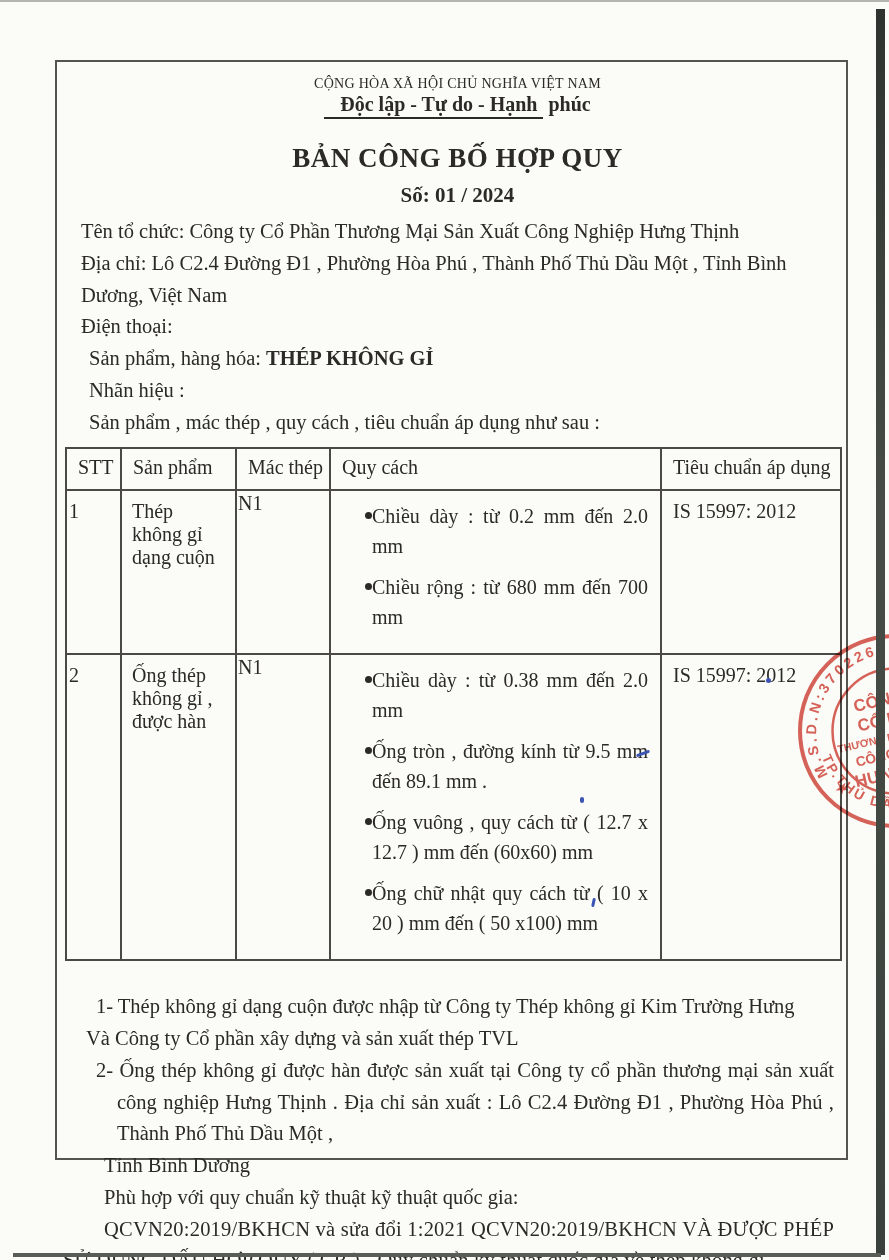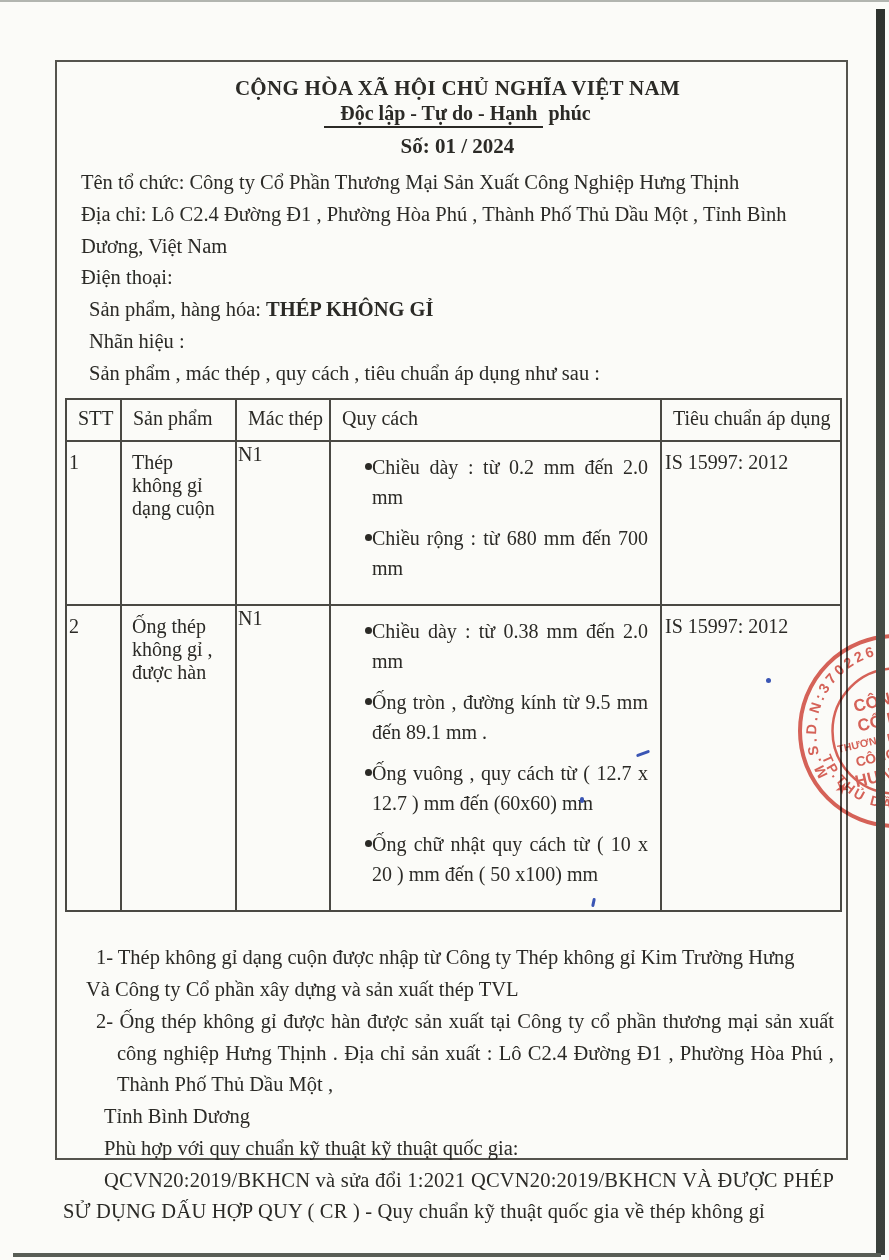--- a/index.html
+++ b/index.html
@@ -14,21 +14,21 @@
   .edge-right{position:absolute;right:4px;top:9px;width:9px;height:1246px;background:linear-gradient(180deg,#2e332f,#474d46 40%,#3a403b);z-index:6;}
   .edge-bottom{position:absolute;left:13px;bottom:3px;width:868px;height:4px;background:#585d55;z-index:6;}
 
   
   .frame{
     position:absolute; left:55px; top:60px; width:793px; height:1100px;
     border:2px solid #55544e; box-sizing:border-box;
     padding:14px 12px 0 24px; z-index:1;
   }
   .center{text-align:center;font-weight:bold;}
-  .nat-title{font-weight:bold;font-size:21px;letter-spacing:.3px;}
+  .nat-title{font-weight:normal;font-size:14px;letter-spacing:.3px;}
   .motto{font-weight:bold;font-size:20px;margin-top:1px;}
   .motto .u{border-bottom:2px solid #2b2a26;padding:0 6px 2px 16px;}
   .doc-title{font-weight:bold;font-size:27px;margin-top:27px;letter-spacing:.5px;}
   .doc-no{font-size:21px;margin-top:9px;}
 
   .body-text{font-size:20.5px;line-height:1.55;}
   p{margin:0;}
   .p-org{margin-top:8px;}
   .p-indent{margin-left:8px;}
   .bold{font-weight:bold;}
@@ -44,21 +44,21 @@
   table.spec col.c3{width:94px;} table.spec col.c4{width:331px;}
   table.spec col.c5{width:180px;}
   table.spec td,table.spec th{
     border:2px solid #4a4944; vertical-align:top;
     font-weight:normal; text-align:left; box-sizing:border-box;
   }
   table.spec th{padding:7px 6px 7px 11px; height:42px;}
   th.hc,td.cc{text-align:center; padding-left:2px;}
   td.product{padding:9px 10px; text-align:justify;}
   td.grade{text-align:center; }
-  td.standard{padding:9px 6px 9px 3px;}
+  td.standard{padding:9px 6px 9px 11px;}
   td.specs{padding:10px 12px 10px 34px;}
   .row1 td{height:95px;} .row2 td{height:238px;}
   .spec-item{display:flex; text-align:justify; margin-bottom:11px; line-height:1.5;}
   .spec-item .dot{flex:0 0 7px; width:7px; height:7px; border-radius:50%; background:#2b2a26; margin-top:11px;}
   .spec-item .txt{flex:1;}
 
   
   .notes{margin-top:30px;}
   .note1-l1{margin-left:15px;}
   .note1-l2{margin-left:5px;}
@@ -82,20 +82,21 @@
 </head>
 <body>
 
 <div class="scan">
 
   <div class="frame">
 
     <div class="center nat-title">CỘNG HÒA XÃ HỘI CHỦ NGHĨA VIỆT NAM</div>
     <div class="center motto"><span class="u">Độc lập - Tự do - Hạnh</span> <span>phúc</span></div>
 
+    <div class="center doc-title">BẢN CÔNG BỐ HỢP QUY</div>
     <div class="center doc-no">Số: 01 / 2024</div>
 
     <div class="body-text">
       <p class="p-org">Tên tổ chức: Công ty Cổ Phần Thương Mại Sản Xuất Công Nghiệp Hưng Thịnh</p>
       <p>Địa chỉ: Lô C2.4 Đường Đ1 , Phường Hòa Phú , Thành Phố Thủ Dầu Một , Tỉnh Bình Dương, Việt Nam</p>
       <p>Điện thoại:</p>
       <p class="p-indent"><span>Sản phẩm, hàng hóa:</span> <span class="bold">THÉP KHÔNG GỈ</span></p>
       <p class="p-indent">Nhãn hiệu :</p>
       <p class="p-indent">Sản phẩm , mác thép , quy cách , tiêu chuẩn áp dụng như sau :</p>
     </div>

